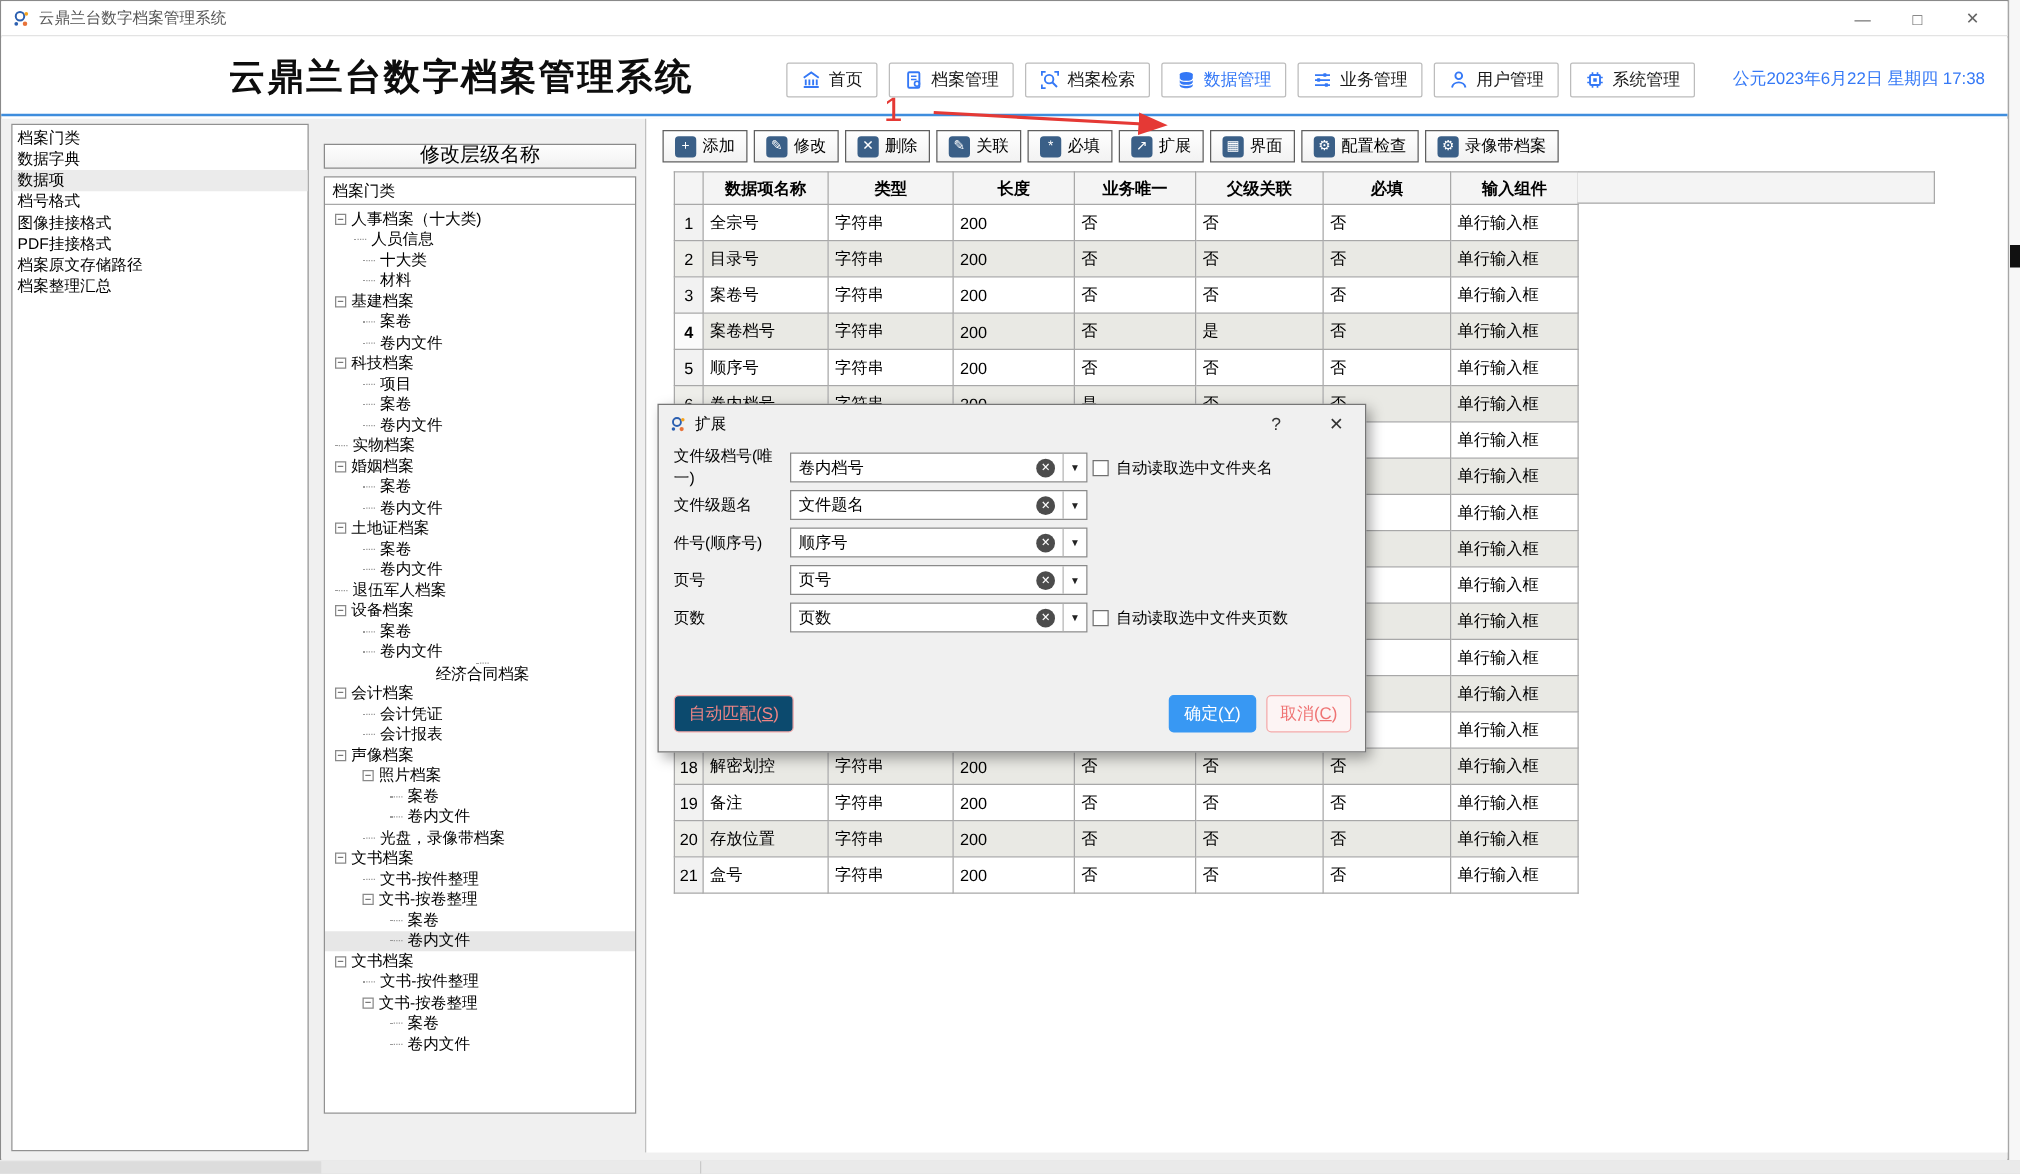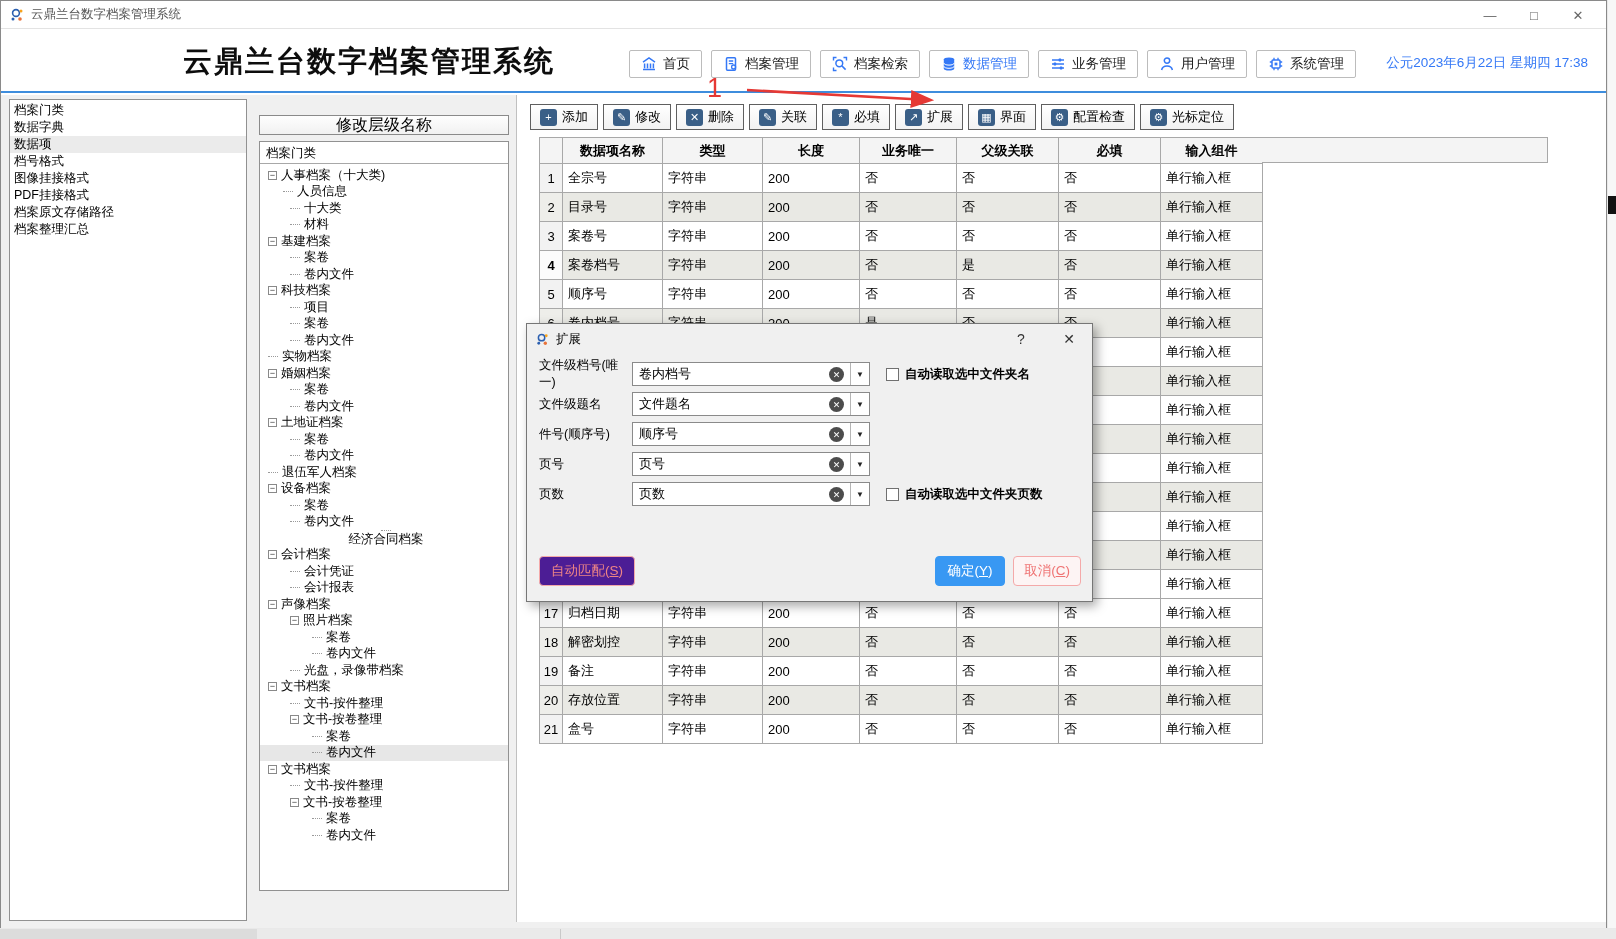--- a/index.html
+++ b/index.html
@@ -109,27 +109,27 @@
   .dlg-label { width:93px; font-size:12.5px; color:#000; flex:none; }
   .combo { position:relative; width:238px; height:24px; background:#fff;
            border:1px solid #8a8a8a; display:flex; align-items:center; flex:none; }
   .combo-val { font-size:13px; padding-left:6px; }
   .combo-clear { position:absolute; right:25px; top:4px; width:15px; height:15px;
                  border-radius:50%; background:#4c4c4c; color:#fff; font-size:9px;
                  display:flex; align-items:center; justify-content:center; cursor:pointer; }
   .combo-arrow { position:absolute; right:0; top:0; width:19px; height:22px;
                  border-left:1px solid #b5b5b5; display:flex; align-items:center;
                  justify-content:center; font-size:8px; color:#222; cursor:pointer; }
-  .dlg-check { display:flex; align-items:center; margin-left:16px; gap:6px;font-weight:bold; }
+  .dlg-check { display:flex; align-items:center; margin-left:4px; gap:6px; }
   .checkbox { width:13px; height:13px; border:1px solid #707070; background:#fff; flex:none;
               cursor:pointer; }
   .check-label { font-size:12.5px; color:#000; white-space:nowrap; }
   .dlg-btn { position:absolute; height:30px; border-radius:4px; font-size:13.5px;
              display:flex; align-items:center; justify-content:center; cursor:pointer; }
-  .btn-automatch { left:12px; top:232px; width:96px; background:#4c1d95;
+  .btn-automatch { left:12px; top:232px; width:96px; background:#0c4a6e;
                    border:1px solid #f4a9a9; color:#ef8585; }
   .btn-ok { left:408px; top:232px; width:70px; background:#3898f3; border:1px solid #3898f3;
             color:#fff; }
   .btn-cancel { left:486px; top:232px; width:68px; background:#fdf4f4;
                 border:1px solid #f4a9a9; color:#ef7373; }
 
   
   .right-strip { position:absolute; left:1608px; top:0; width:8px; height:928px; background:#f7f7f7; }
   .scroll-thumb { position:absolute; left:0; top:196px; width:8px; height:18px; background:#111; }
   .taskbar { position:absolute; left:0; top:929px; width:1616px; height:10px; background:#eaeaea; }
@@ -433,21 +433,21 @@
             <div class="tb-btn">
               <span class="tb-ic">▦</span>
               <span>界面</span>
             </div>
             <div class="tb-btn">
               <span class="tb-ic">⚙</span>
               <span>配置检查</span>
             </div>
             <div class="tb-btn">
               <span class="tb-ic">⚙</span>
-              <span>光标定位</span>
+              <span>录像带档案</span>
             </div>
           </div>
         <table class="grid">
           <colgroup>
             <col class="col-num">
               <col class="col-name">
               <col class="col-type">
               <col class="col-len">
             <col class="col-uni">
               <col class="col-par">
@@ -610,30 +610,20 @@
               <tr class="">
                 <td class="num">15</td>
                 <td>页数</td>
                 <td>字符串</td>
                 <td>200</td>
                 <td>否</td>
                 <td>否</td>
                 <td>否</td>
                 <td>单行输入框</td>
               </tr>
-              <tr class="">
-                <td class="num">17</td>
-                <td>归档日期</td>
-                <td>字符串</td>
-                <td>200</td>
-                <td>否</td>
-                <td>否</td>
-                <td>否</td>
-                <td>单行输入框</td>
-              </tr>
               <tr class="alt">
                 <td class="num">18</td>
                 <td>解密划控</td>
                 <td>字符串</td>
                 <td>200</td>
                 <td>否</td>
                 <td>否</td>
                 <td>否</td>
                 <td>单行输入框</td>
               </tr>

